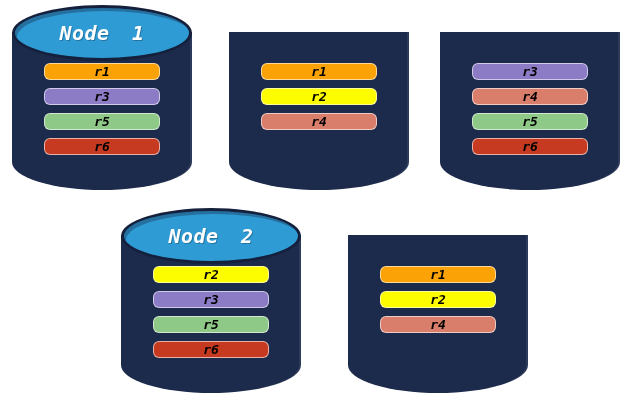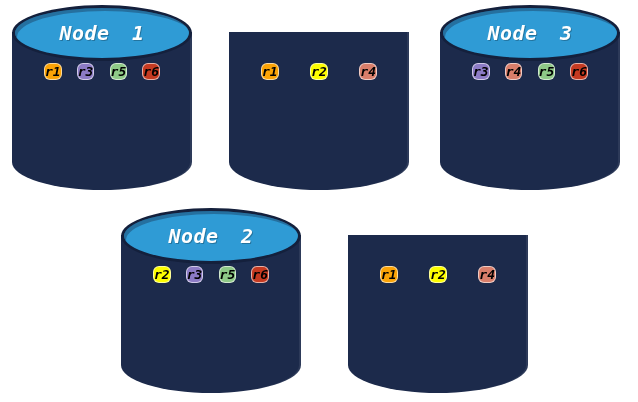--- a/index.html
+++ b/index.html
@@ -58,21 +58,21 @@
     text-shadow: 1px 1px 0 rgba(0,0,0,0.25);
     white-space: nowrap;
   }
   .bars {
     position: absolute;
     top: 58px;
     left: 50%;
     transform: translateX(-50%);
     width: 116px;
     display: flex;
-    flex-direction: row;
+    flex-direction: column;
     gap: 8px;
     z-index: 3;
     justify-content: space-between;
   }
   .bar {
     height: 17px;
     box-sizing: border-box;
     border: 1.5px solid rgba(255,255,255,0.6);
     border-radius: 6px;
     color: #000000;
@@ -106,23 +106,20 @@
     <div class="cyl-body"></div>
     <div class="bars">
         <div class="bar" style="background: rgb(251, 163, 6);">r1</div>
         <div class="bar" style="background: rgb(253, 253, 0);">r2</div>
         <div class="bar" style="background: rgb(217, 126, 106);">r4</div>
       </div>
   </div>
 
   <div class="cylinder pos-n3">
     <div class="cyl-body"></div>
-    <div class="cyl-top">
-      <span class="cyl-label">Node 3</span>
-    </div>
     <div class="bars">
         <div class="bar" style="background: rgb(140, 123, 197);">r3</div>
         <div class="bar" style="background: rgb(217, 126, 106);">r4</div>
         <div class="bar" style="background: rgb(142, 201, 135);">r5</div>
         <div class="bar" style="background: rgb(197, 58, 33);">r6</div>
       </div>
   </div>
 
   <div class="cylinder pos-n4">
     <div class="cyl-body"></div>

